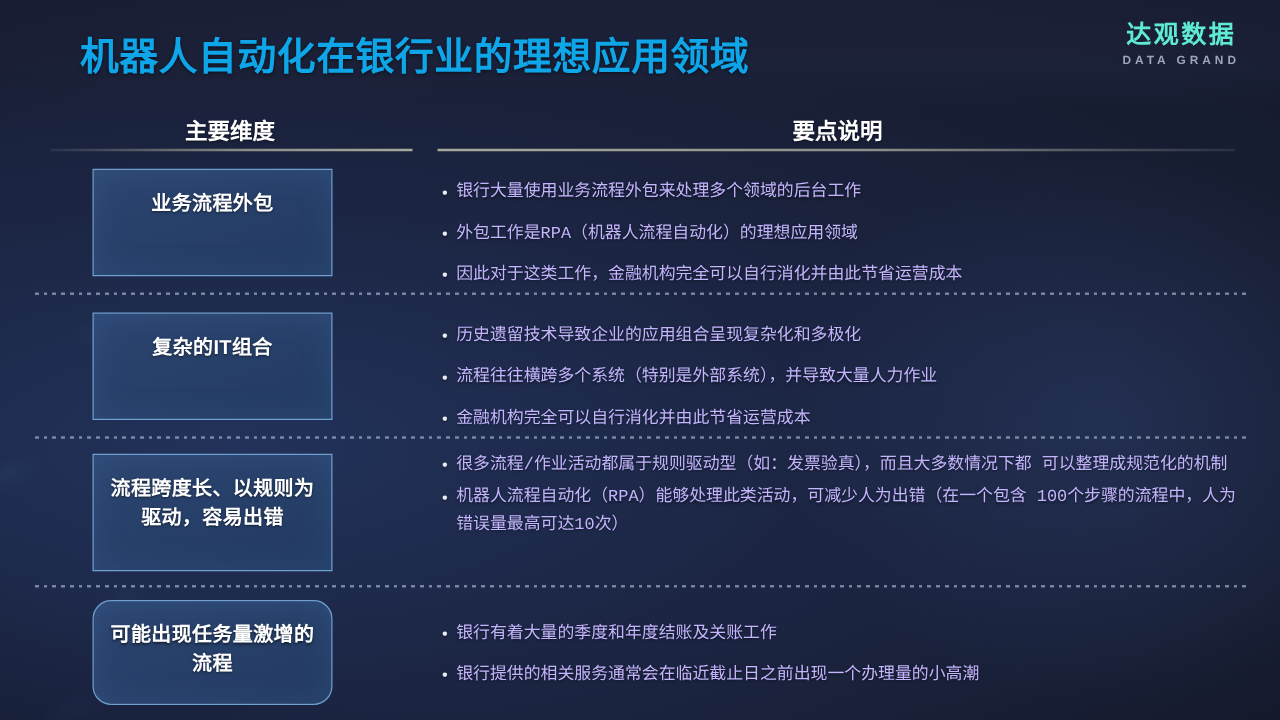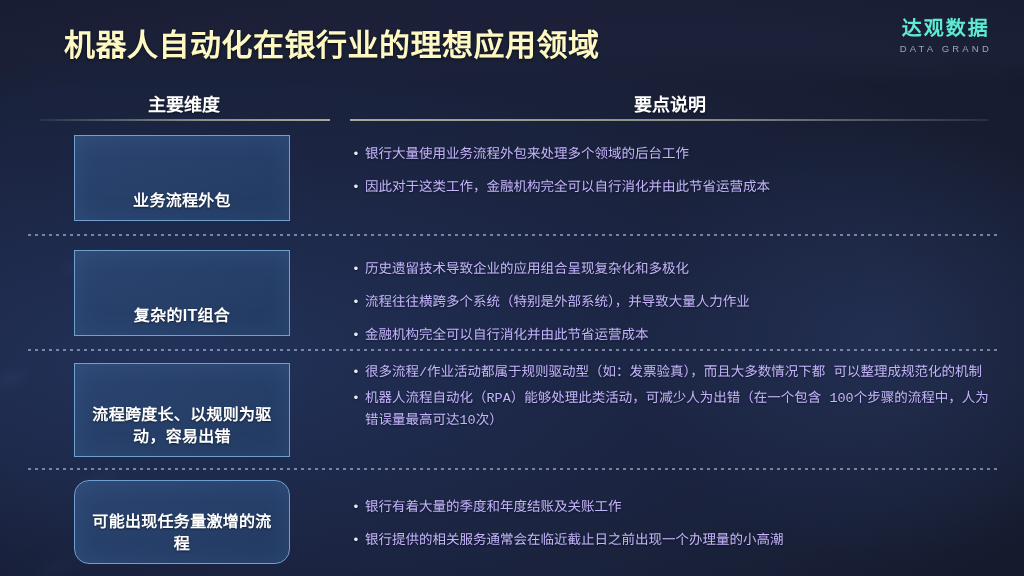--- a/index.html
+++ b/index.html
@@ -60,21 +60,21 @@
     background: radial-gradient(120% 95% at 50% 50%, rgba(0,0,0,0) 52%, rgba(6,9,18,.45) 100%);
     pointer-events: none;
   }
 
   
   .slide-title {
     position: absolute;
     left: 64px; top: 20px;
     font-size: 31px;
     font-weight: bold;
-    color: #fef9c3;
+    color: #0ea5e9;
     letter-spacing: .5px;
     text-shadow: 0 1px 3px rgba(0,0,0,.55);
     white-space: nowrap;
   }
   .brand {
     position: absolute;
     right: 32px; top: 18px;
     text-align: center;
     line-height: 1;
   }
@@ -82,20 +82,21 @@
     font-size: 20px;
     font-weight: bold;
     color: #5eead4;
     letter-spacing: 2px;
   }
   .brand-en {
     margin-top: 6px;
     font-size: 9.5px;
     color: #9aa6bd;
     letter-spacing: 3.2px;
+    font-weight: bold;
   }
 
   
   .col-head {
     position: absolute;
     font-size: 18px;
     font-weight: bold;
     color: #ffffff;
     text-shadow: 0 1px 2px rgba(0,0,0,.5);
   }
@@ -117,30 +118,30 @@
   }
 
   
   .row {
     position: absolute;
     left: 0; right: 0;
   }
   .dim-box {
     position: absolute;
     left: 74px;
-    width: 216px;
+    width: 192px;
     box-sizing: border-box;
     border: 1.5px solid #6fa0cf;
     background: linear-gradient(160deg, #2c4570 0%, #27406a 48%, #223a61 100%);
     box-shadow: inset 0 0 26px rgba(90,140,200,.16);
     display: flex;
-    align-items: flex-end;
+    align-items: flex-start;
     justify-content: center;
     text-align: center;
-    padding: 7px 12px;
+    padding: 17px 12px;
   }
   .dim-box span {
     font-size: 16px;
     font-weight: bold;
     color: #ffffff;
     line-height: 1.42;
     letter-spacing: .3px;
     text-shadow: 0 1px 2px rgba(0,0,0,.5);
   }
   .points {
@@ -198,20 +199,21 @@
   <div class="col-head col-head-right">要点说明</div>
   <div class="head-rule head-rule-left"></div>
   <div class="head-rule head-rule-right"></div>
 
   <div class="row">
     <div class="dim-box" style="top:135px;height:86px;">
       <span>业务流程外包</span>
     </div>
     <div class="points" style="top:144px;">
       <div class="point">银行大量使用业务流程外包来处理多个领域的后台工作</div>
+      <div class="point">外包工作是RPA（机器人流程自动化）的理想应用领域</div>
       <div class="point">因此对于这类工作，金融机构完全可以自行消化并由此节省运营成本</div>
     </div>
   </div>
   <div class="divider" style="top:234px;"></div>
 
   <div class="row">
     <div class="dim-box" style="top:250px;height:86px;">
       <span>复杂的IT组合</span>
     </div>
     <div class="points" style="top:259px;">

